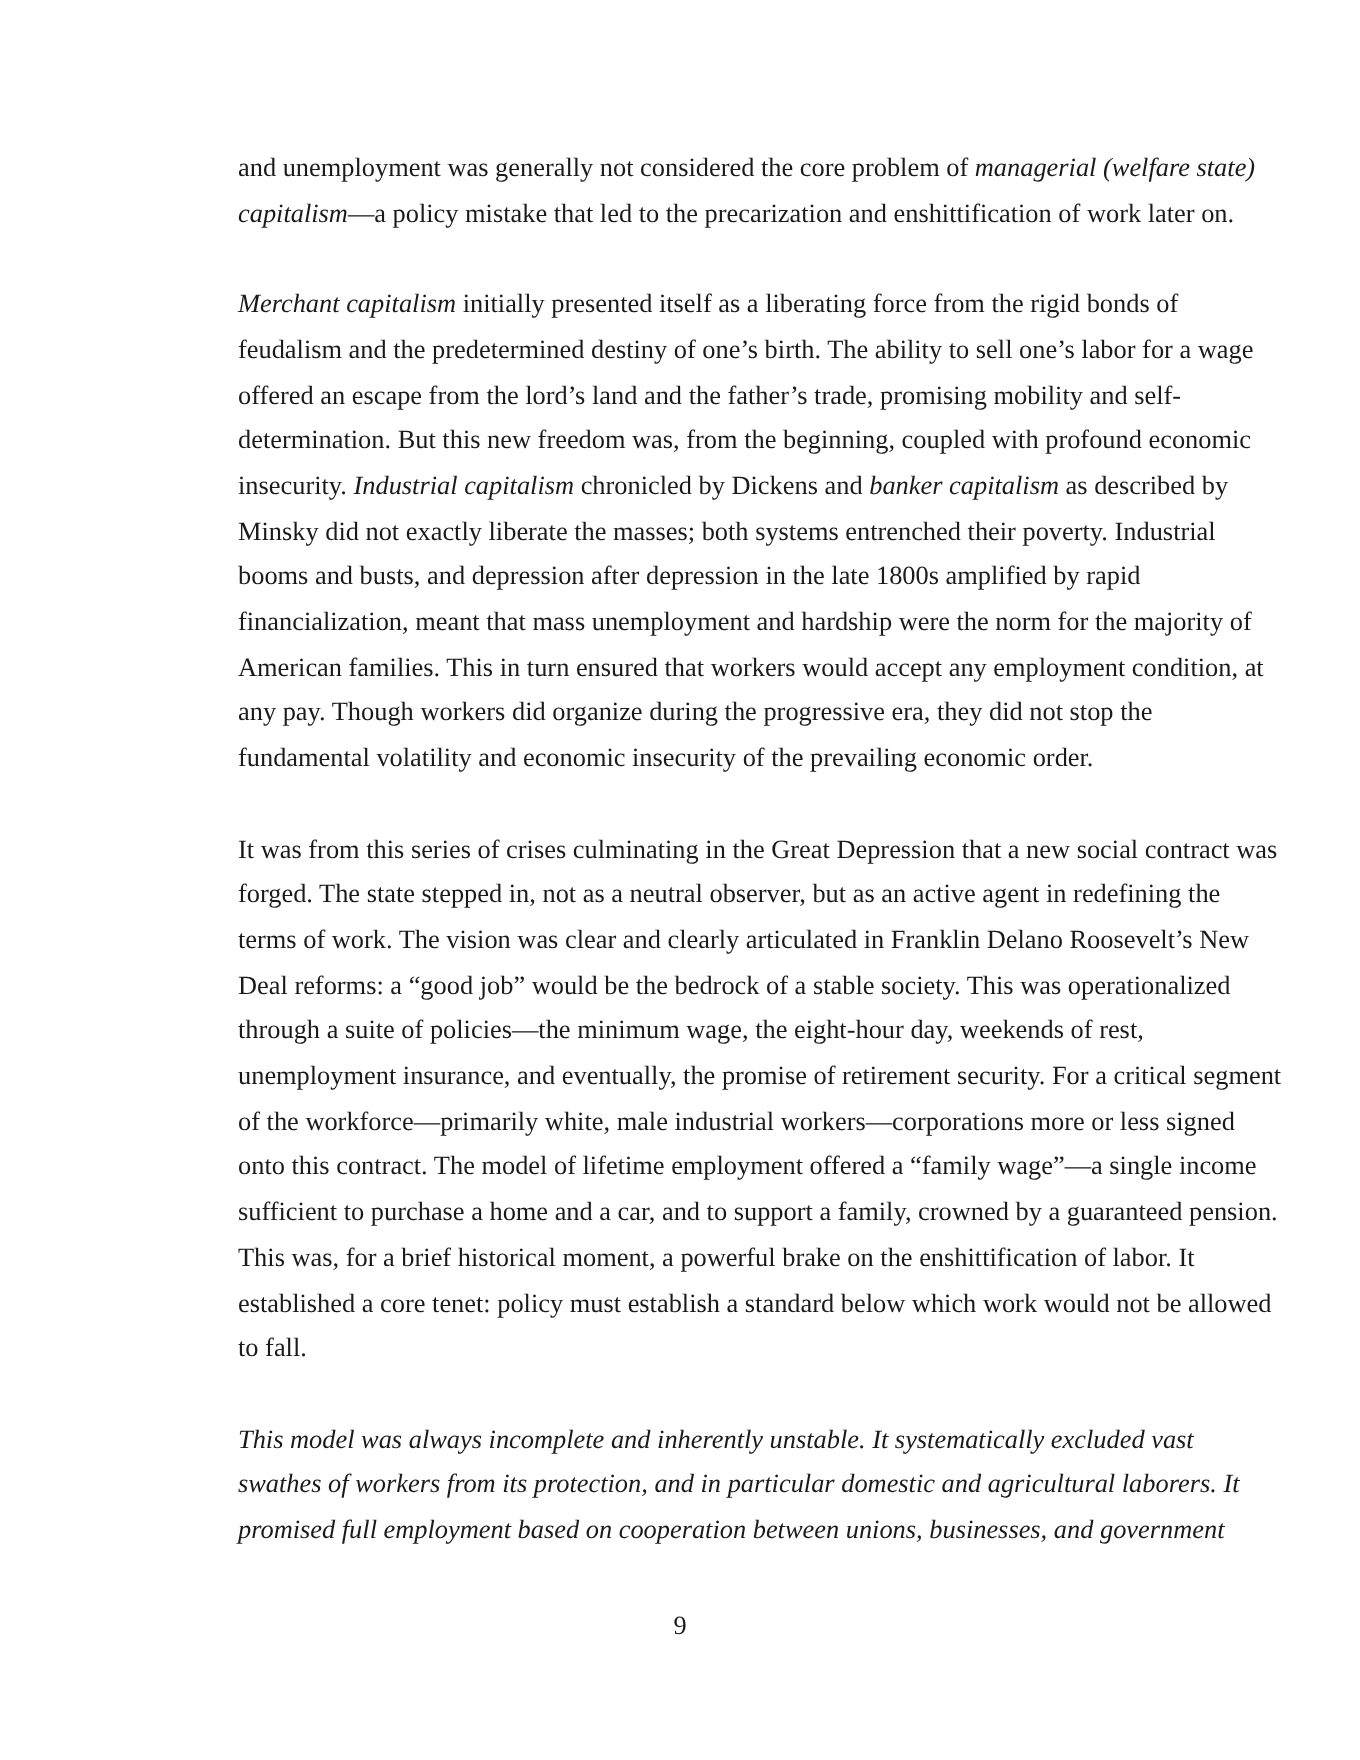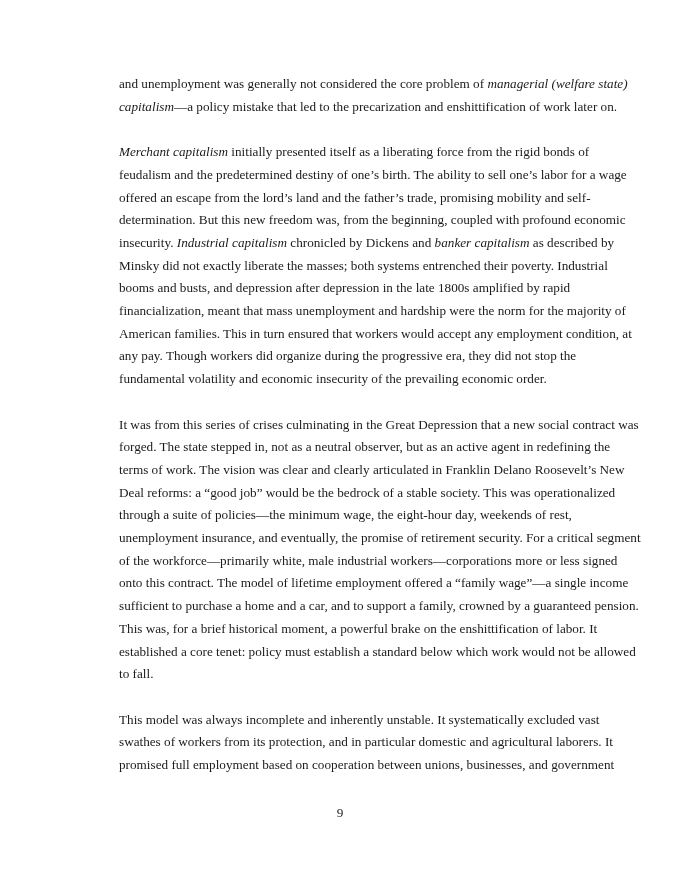--- a/index.html
+++ b/index.html
@@ -30,21 +30,21 @@
     margin-left: 40px;
   }
   .para {
     font-size: 13.2px;
     line-height: 22.7px;
     text-align: left;
     margin: 0 0 22.7px 0;
     color: #1a1a1a;
     -webkit-font-smoothing: antialiased;
   }
-  .para:last-child { margin-bottom: 0; }
+  .para:last-child { margin-bottom: 0; font-style: italic; }
   .para i, .para em {
     font-style: italic;
   }
   .page-number {
     position: absolute;
     left: 0;
     top: 805px;
     width: 680px;
     text-align: center;
     font-size: 13.2px;

